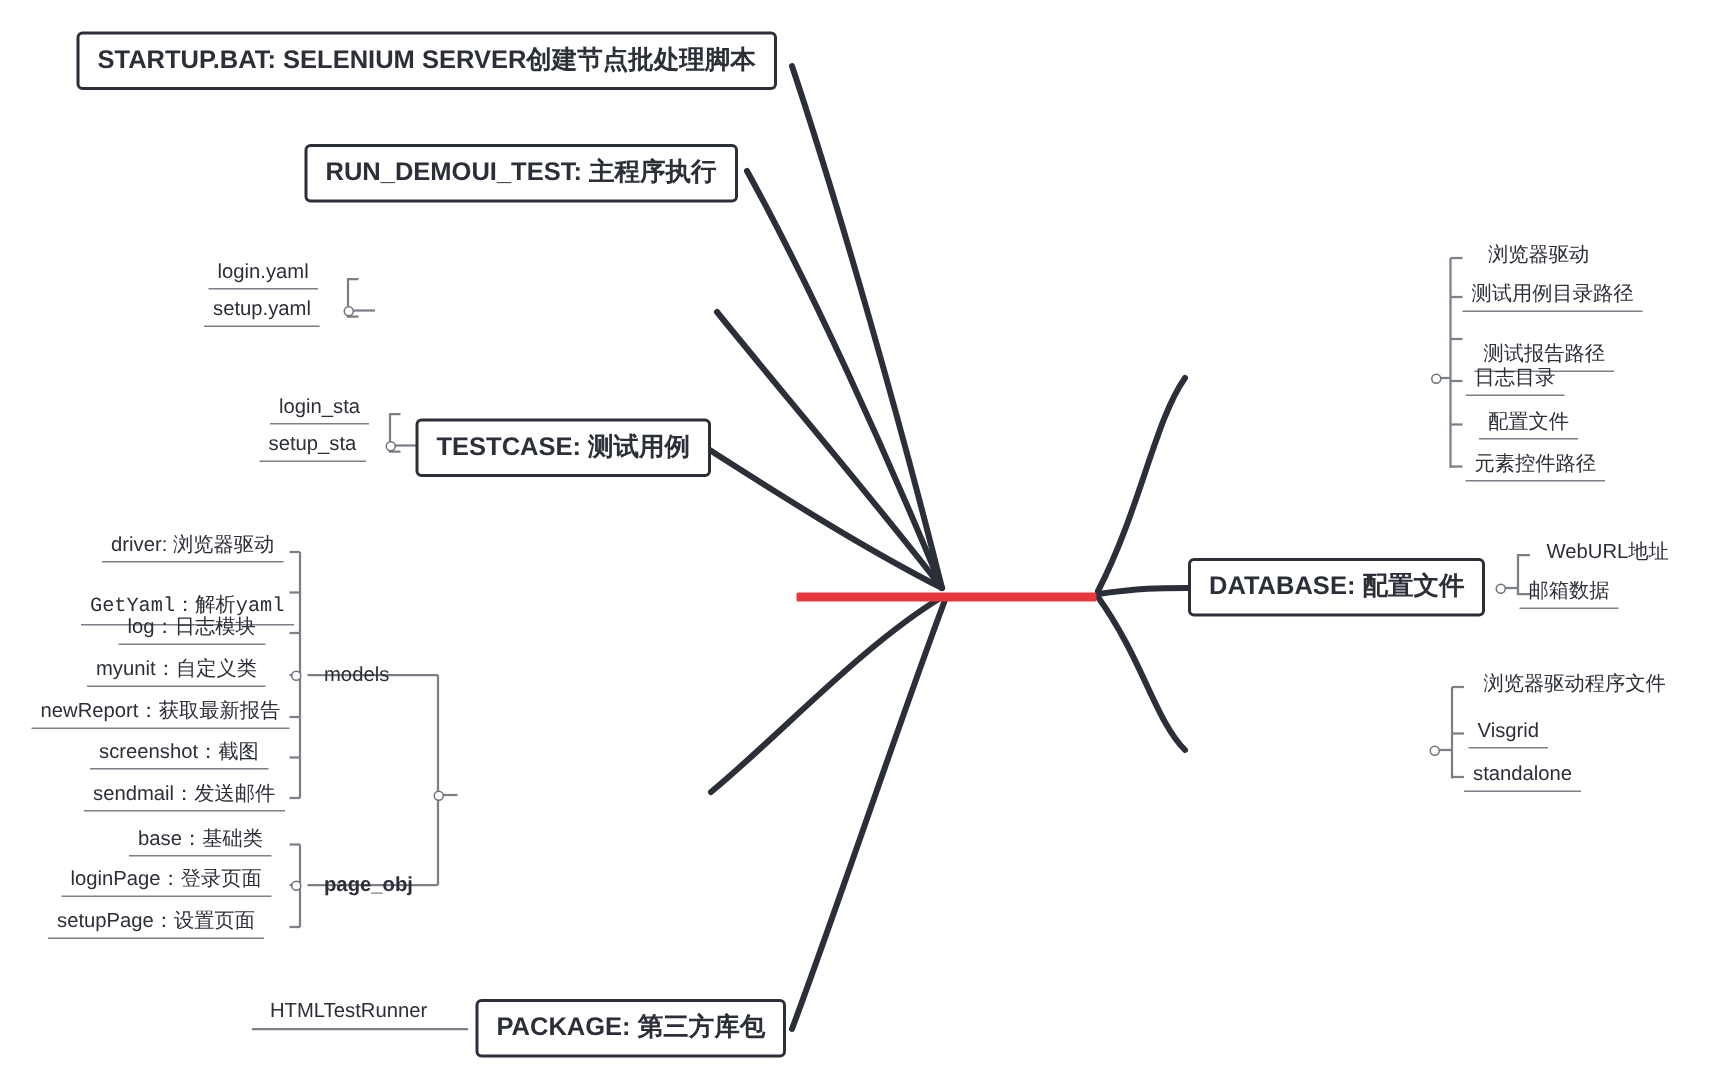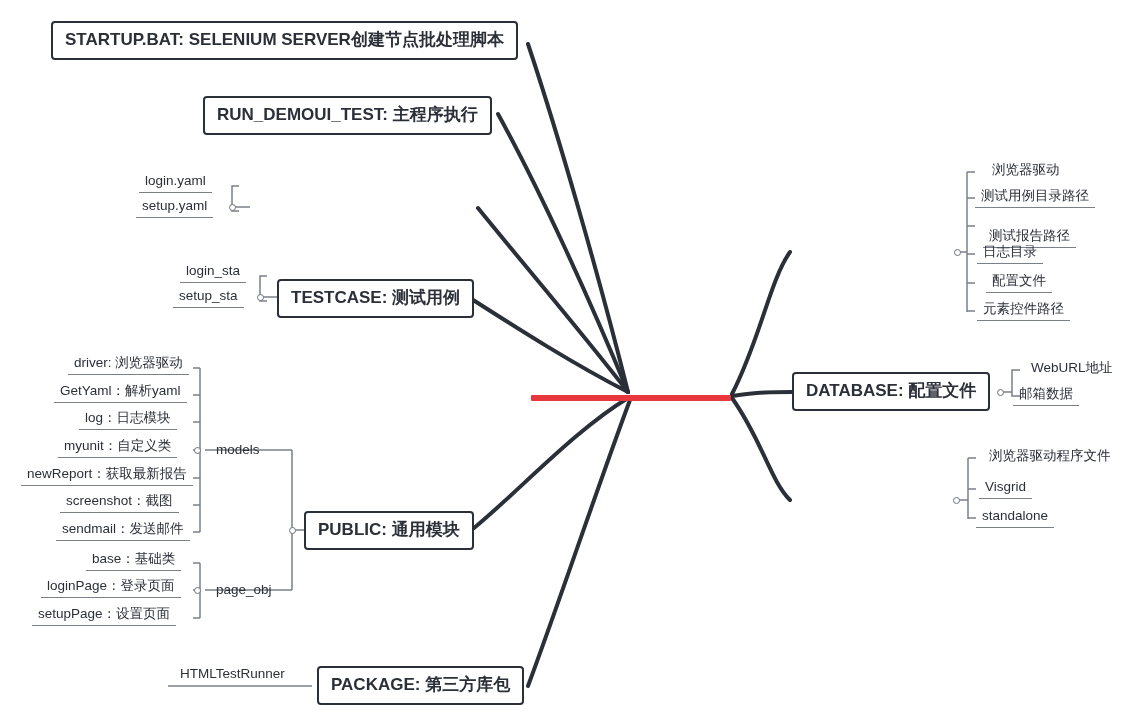--- a/index.html
+++ b/index.html
@@ -160,21 +160,20 @@
 
   <div class="root-underline" style="left:531px; top:395px; width:200px;"></div>
 
   <div class="topic" style="left:203px; top:96px;">RUN_DEMOUI_TEST: 主程序执行</div>
 
   <div class="topic" style="left:51px; top:21px;">STARTUP.BAT: SELENIUM SERVER创建节点批处理脚本</div>
 
 
   <div class="topic" style="left:277px; top:279px;">TESTCASE: 测试用例</div>
 
-  <div class="topic" style="left:304px; top:511px;">PUBLIC: 通用模块</div>
 
   <div class="topic" style="left:317px; top:666px;">PACKAGE: 第三方库包</div>
 
 
   <div class="topic" style="left:792px; top:372px;">DATABASE: 配置文件</div>
 
 
   <div class="dot" style="left:229px; top:204px;"></div>
   <div class="dot" style="left:257px; top:294px;"></div>
   <div class="dot" style="left:289px; top:527px;"></div>
@@ -184,24 +183,24 @@
   <div class="dot" style="left:997px; top:389px;"></div>
   <div class="dot" style="left:953px; top:497px;"></div>
 
   <div class="sub ul" style="left:139px; top:171px;">login.yaml</div>
   <div class="sub ul" style="left:136px; top:196px;">setup.yaml</div>
 
   <div class="sub ul" style="left:180px; top:261px;">login_sta</div>
   <div class="sub ul" style="left:173px; top:286px;">setup_sta</div>
 
   <div class="grouplabel" style="left:216px; top:442px;">models</div>
-  <div class="grouplabel" style="left:216px; top:582px;">page_obj</div>
+  <div class="grouplabel" style="left:216px; top:582px;font-weight:bold;">page_obj</div>
 
   <div class="sub ul" style="left:68px; top:353px;">driver: 浏览器驱动</div>
-  <div class="sub ul" style="left:54px; top:381px;">GetYaml：解析yaml</div>
+  <div class="sub ul" style="left:54px; top:395px;font-family:Liberation Mono, monospace;">GetYaml：解析yaml</div>
   <div class="sub ul" style="left:79px; top:408px;">log：日志模块</div>
   <div class="sub ul" style="left:58px; top:436px;">myunit：自定义类</div>
   <div class="sub ul" style="left:21px; top:464px;">newReport：获取最新报告</div>
   <div class="sub ul" style="left:60px; top:491px;">screenshot：截图</div>
   <div class="sub ul" style="left:56px; top:519px;">sendmail：发送邮件</div>
 
   <div class="sub ul" style="left:86px; top:549px;">base：基础类</div>
   <div class="sub ul" style="left:41px; top:576px;">loginPage：登录页面</div>
   <div class="sub ul" style="left:32px; top:604px;">setupPage：设置页面</div>
 

